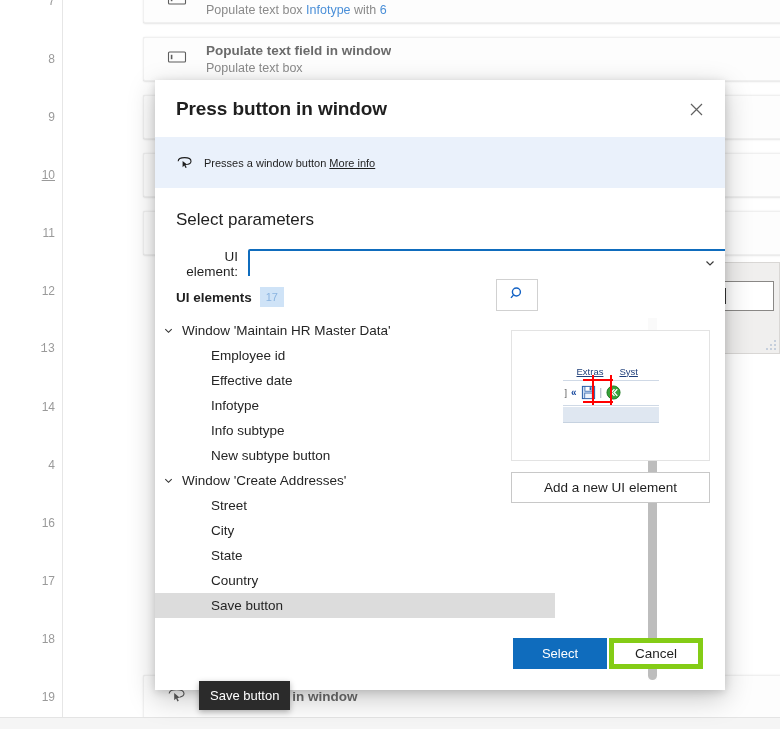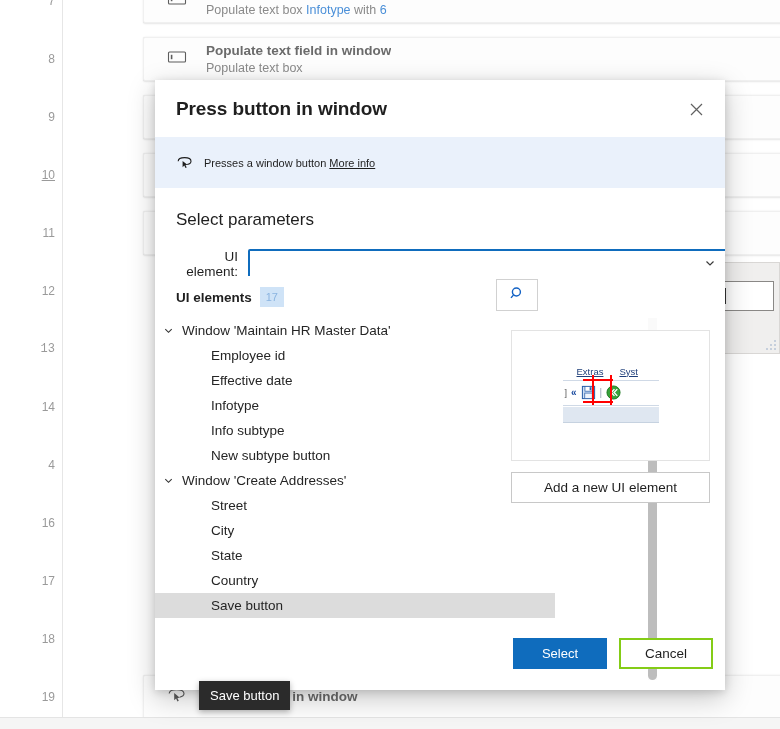--- a/index.html
+++ b/index.html
@@ -270,25 +270,25 @@
     position: absolute; left: 358px; top: 18px;
     width: 94px; height: 31px;
     background: #0f6cbd;
     color: #ffffff;
     border: none;
     font-size: 13px;
     font-family: "Liberation Sans", sans-serif;
     cursor: pointer;
   }
   .btn-cancel {
-    position: absolute; left: 464px; top: 18px;
+    position: absolute; left: 454px; top: 18px;
     width: 94px; height: 31px;
     background: #ffffff;
     color: #1f1f1f;
-    border: 2px solid #84cc16;
+    border: 5px solid #84cc16;
     font-size: 13.5px;
     font-family: "Liberation Sans", sans-serif;
     cursor: pointer;
   }
 
   
   #tooltip {
     position: absolute; left: 199px; top: 681px;
     background: #2b2b2b; color: #ffffff;
     font-size: 13px;

